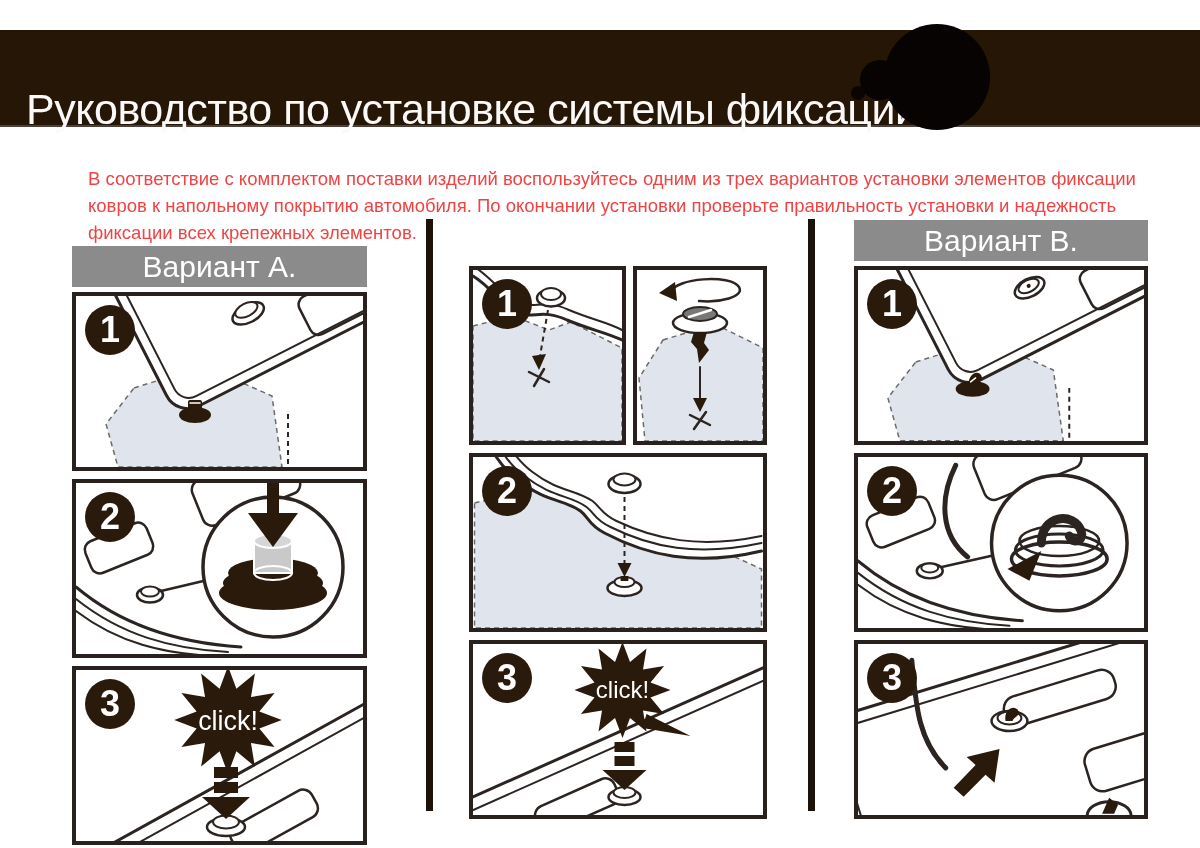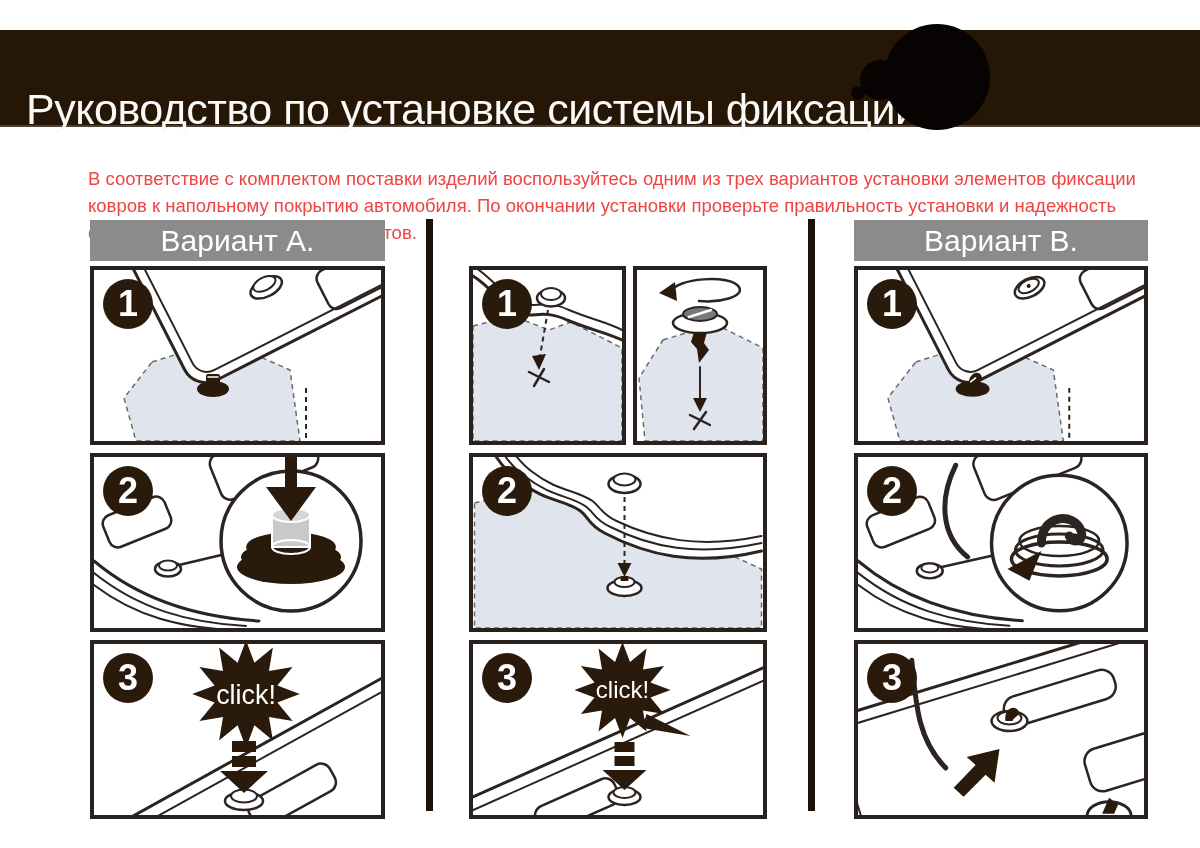--- a/index.html
+++ b/index.html
@@ -10,21 +10,21 @@
   
   .band{position:absolute;left:0;top:30px;width:1200px;height:95px;background:#261605;border-bottom:2px solid #4a423c;}
   .title{position:absolute;left:26px;top:55px;font-size:43px;color:#fbfaf9;white-space:nowrap;letter-spacing:-0.5px;}
   .title-dot{position:absolute;left:851px;top:86px;width:14px;height:14px;border-radius:50%;background:#0a0502;}
   .blob-bump{position:absolute;left:860px;top:60px;width:40px;height:40px;border-radius:50%;background:#070302;}
   .blob{position:absolute;left:884px;top:24px;width:106px;height:106px;border-radius:50%;background:#070302;}
   
   .intro{position:absolute;left:88px;top:146px;width:1052px;font-size:18.5px;line-height:27px;color:#ef4444;}
   
   .col{position:absolute;top:220px;height:600px;}
-  .col-a{left:90px;width:295px;}
+  .col-a{left:72px;width:295px;margin-top:26px;}
   .col-b{left:469px;width:298px;}
   .col-v{left:854px;width:294px;}
   .sep{position:absolute;top:219px;width:7px;height:592px;background:#1c120a;}
   .sep-1{left:426px;} .sep-2{left:808px;}
   .varbar{position:absolute;left:0;top:0;width:100%;height:41px;background:#8b8b8b;
     color:#ffffff;font-size:30px;text-align:center;line-height:41px;}
   .panel{position:absolute;left:0;width:100%;height:179px;background:#ffffff;
     border:4px solid #29211d;box-sizing:border-box;overflow:hidden;}
   .p1{top:46px;} .p2{top:233px;} .p3{top:420px;}
   .panel-split{position:absolute;left:0;top:46px;width:100%;height:179px;}

